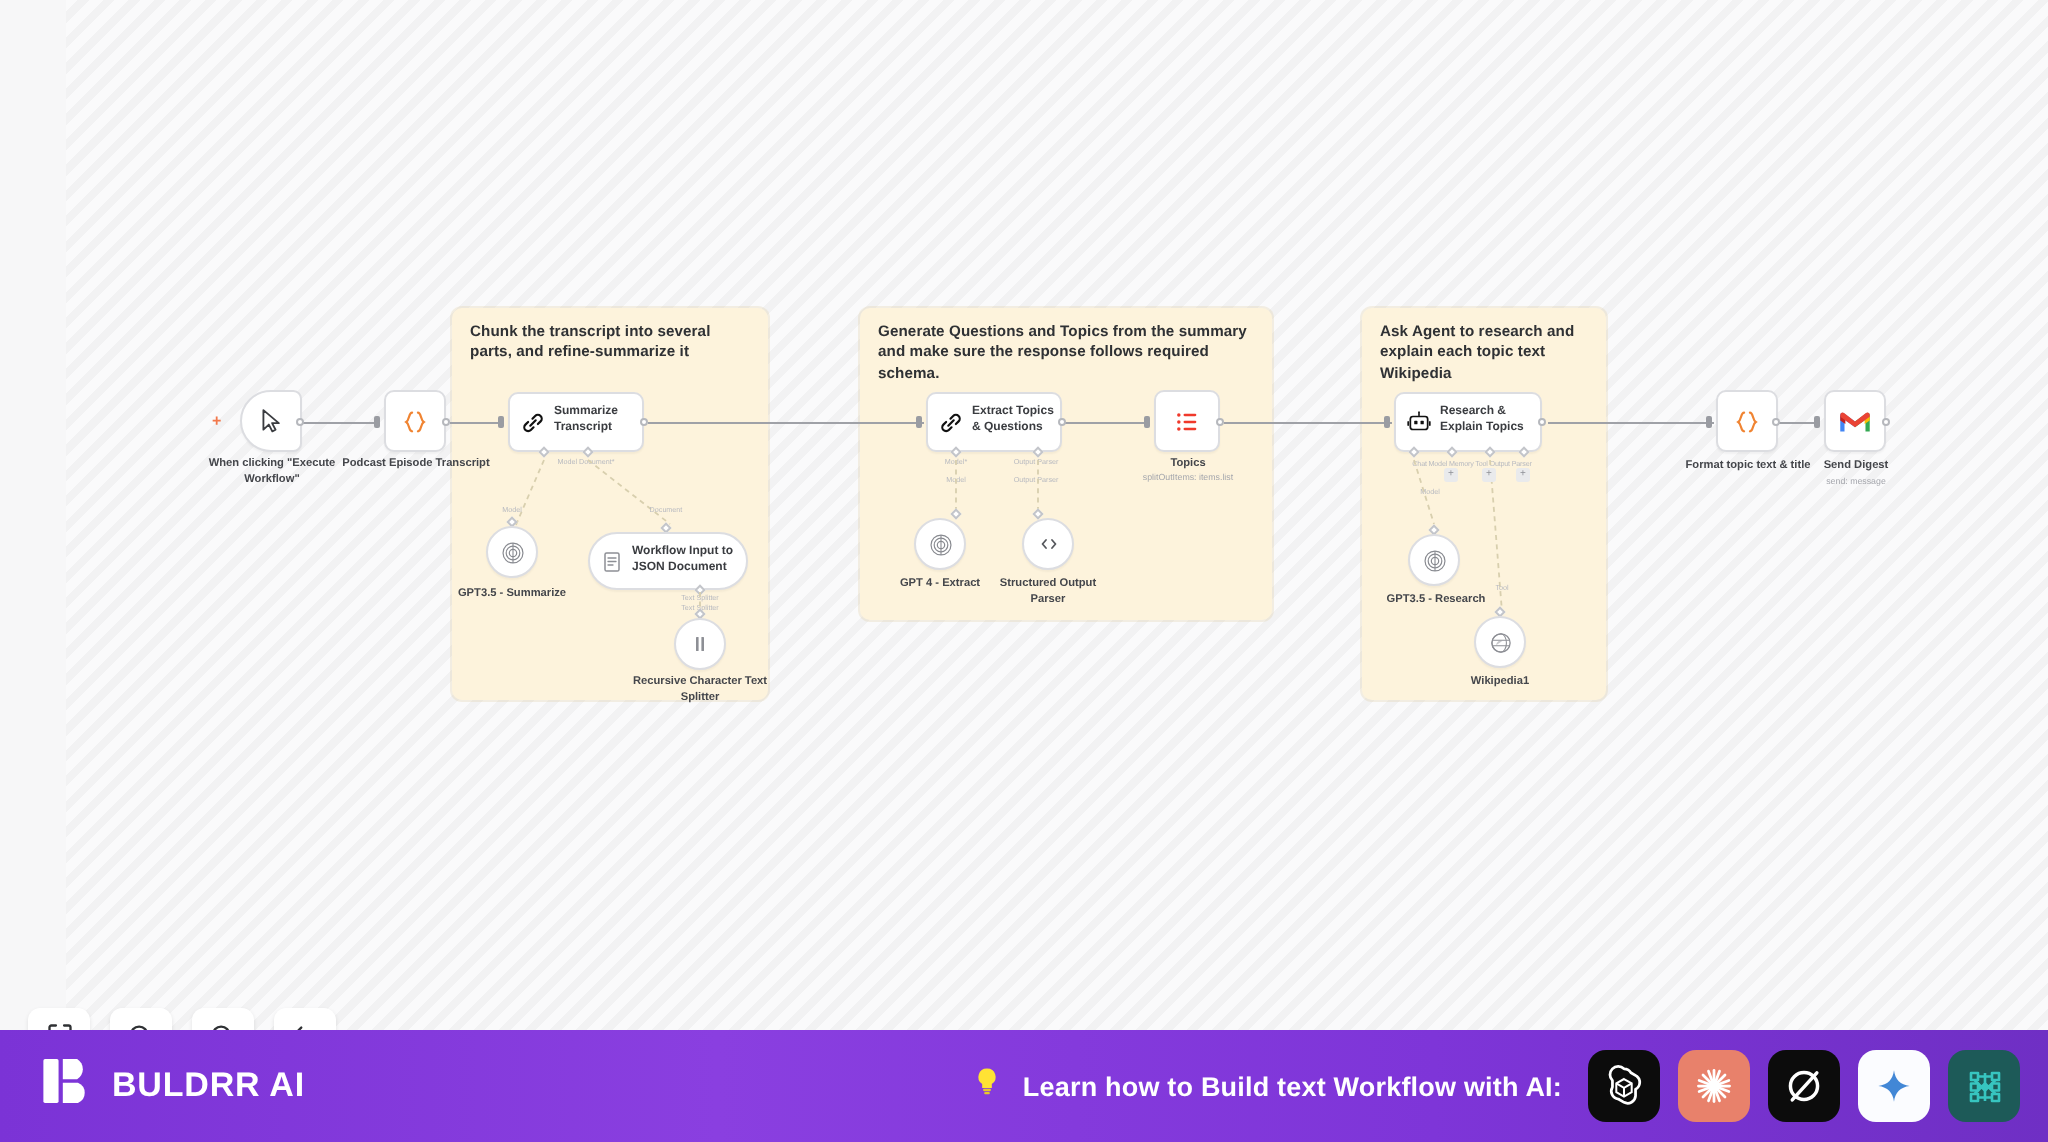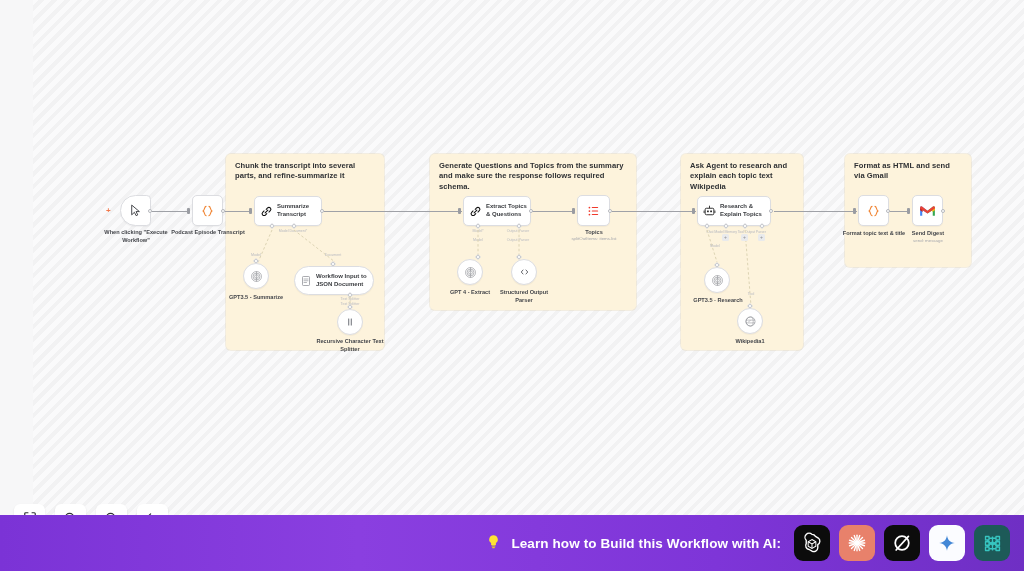--- a/index.html
+++ b/index.html
@@ -263,23 +263,20 @@
     </div>
 
     <div class="sticky" style="left:397px; top:154px; width:206px; height:156px;">
       <div class="sticky-title">Generate Questions and Topics from the summary and make sure the response follows required schema.</div>
     </div>
 
     <div class="sticky" style="left:648px; top:154px; width:122px; height:196px;">
       <div class="sticky-title">Ask Agent to research and explain each topic text Wikipedia</div>
     </div>
 
-    <div class="sticky" style="left:812px; top:154px; width:126px; height:113px;">
-      <div class="sticky-title">Format as HTML and send via Gmail</div>
-    </div>
 
     <div class="edge" style="left:117px; top:211px; width:38px;"></div>
     <div class="edge" style="left:192px; top:211px; width:26px;"></div>
     <div class="edge" style="left:291px; top:211px; width:138px;"></div>
     <div class="edge" style="left:498px; top:211px; width:43px;"></div>
     <div class="edge" style="left:579px; top:211px; width:84px;"></div>
     <div class="edge" style="left:741px; top:211px; width:83px;"></div>
     <div class="edge" style="left:855px; top:211px; width:20px;"></div>
 
     <div class="plus-mark" style="left:73px; top:207px;">+</div>
@@ -565,30 +562,40 @@
         <svg width="15" height="15" viewBox="0 0 24 24">
           <path d="M9 4.5 L4.2 9.2 L9 13.2" fill="none" stroke="#2f3134" stroke-width="1.9" stroke-linecap="round" stroke-linejoin="round"></path>
           <path d="M4.6 9.2 H14.2 A5.4 5.4 0 0 1 14.2 20 H10" fill="none" stroke="#2f3134" stroke-width="1.9" stroke-linecap="round"></path>
         </svg>
       </span>
     </button>
   </div>
 
   <div id="bottombar">
 
+    <div id="brand">
+      <span>
+        <svg width="27" height="27" viewBox="0 0 32 32">
+          <rect x="2" y="3" width="9" height="26" rx="1" fill="#ffffff"></rect>
+          <path d="M13.5 3 H22 a7 7 0 0 1 0 12 H13.5 Z" fill="#ffffff"></path>
+          <path d="M13.5 17 H22.5 a6.5 6.5 0 0 1 0 12 H13.5 Z" fill="#ffffff"></path>
+        </svg>
+      </span>
+      <span id="brand-name">BULDRR AI</span>
+    </div>
 
     <div id="cta">
       <span>
         <svg width="17" height="17" viewBox="0 0 24 24">
           <path d="M12 3.2 a6 6 0 0 0 -3.4 11 V17 h6.8 V14.2 A6 6 0 0 0 12 3.2 Z" fill="#ffe234"></path>
           <rect x="9.2" y="17.4" width="5.6" height="1.8" rx="0.8" fill="#e8c92a"></rect>
           <rect x="10" y="19.8" width="4" height="1.6" rx="0.8" fill="#e8c92a"></rect>
         </svg>
       </span>
-      <span id="cta-text">Learn how to Build this Workflow with AI:</span>
+      <span id="cta-text">Learn how to Build text Workflow with AI:</span>
 
       <div class="ai-row">
 
         <div class="ai-icon" style="background:#0c0c0c;">
           <svg width="22" height="22" viewBox="0 0 24 24">
             <path d="M12 2.6 a4.3 4.3 0 0 1 3.8 2.2 l3.1 1.8 a4.3 4.3 0 0 1 -0.6 7.2 l0 3.6 a4.3 4.3 0 0 1 -6.3 3.5 l-3.1 -1.8 a4.3 4.3 0 0 1 -3.2 -6.5 l0 -3.6 A4.3 4.3 0 0 1 12 2.6 Z" fill="none" stroke="#ffffff" stroke-width="1.5" stroke-linejoin="round"></path>
             <path d="M12 8.2 L16.2 10.6 V15.4 L12 17.8 L7.8 15.4 V10.6 Z" fill="none" stroke="#ffffff" stroke-width="1.1"></path>
             <path d="M7.8 10.6 L12 13 L16.2 10.6 M12 13 V17.8" stroke="#ffffff" stroke-width="1.1" fill="none"></path>
           </svg>
         </div>

